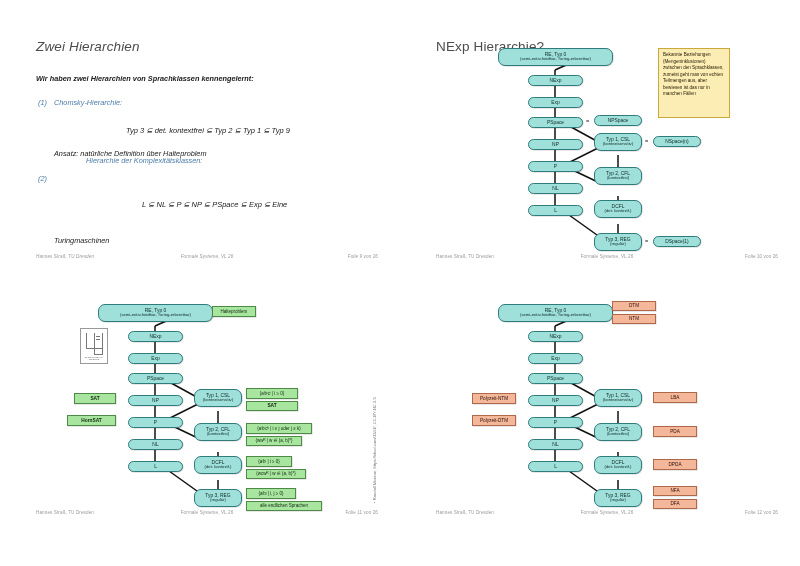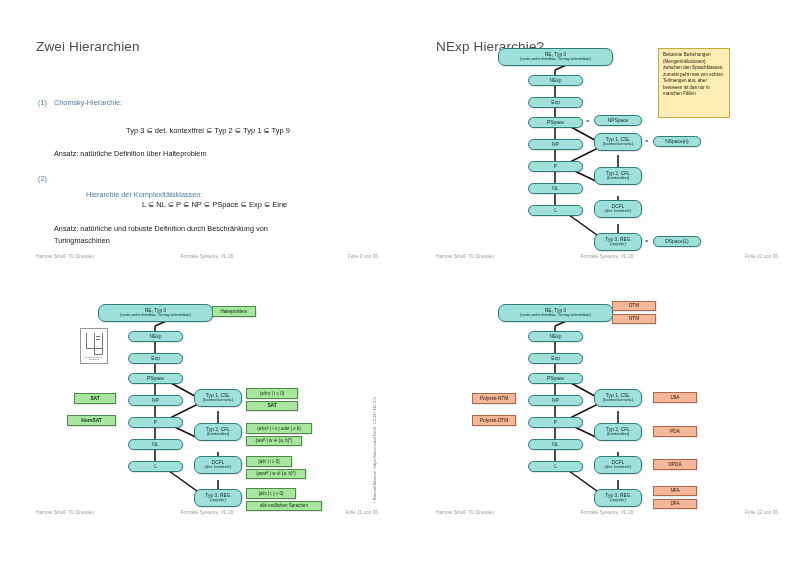--- a/index.html
+++ b/index.html
@@ -14,21 +14,21 @@
     background: #ffffff;
     overflow: hidden;
   }
 
   
   .slide {
     position: absolute;
     background: #ffffff;
     overflow: hidden;
   }
-  .slide-tl { left: 14px;  top: 22px;  width: 386px; height: 256px; }
+  .slide-tl { left: 14px;  top: 22px;  width: 386px; height: 256px; font-style: italic; }
   .slide-tr { left: 414px; top: 22px;  width: 386px; height: 256px; }
   .slide-bl { left: 14px;  top: 278px; width: 386px; height: 256px; }
   .slide-br { left: 414px; top: 278px; width: 386px; height: 256px; }
 
   .slide-title {
     position: absolute;
     left: 22px; top: 17px;
     font-size: 13.5px;
     color: #4c4c4c;
     letter-spacing: 0.15px;
@@ -183,34 +183,34 @@
   }
 </style>
 </head>
 <body>
 
 <div id="page">
 
   <div class="slide slide-tl">
     <div class="slide-title">Zwei Hierarchien</div>
 
+    <div class="body-text b" style="left:22px; top:52px;">Wir haben zwei Hierarchien von Sprachklassen kennengelernt:</div>
 
     <div class="enum-no" style="left:24px; top:76px;">(1)</div>
     <div class="blue-head" style="left:40px; top:76px;">Chomsky-Hierarchie:</div>
 
     <div class="formula-line" style="left:112px; top:104px;">Typ 3 ⊆ det. kontextfrei ⊆ Typ 2 ⊆ Typ 1 ⊆ Typ 9</div>
 
     <div class="body-text" style="left:40px; top:127px;">Ansatz: natürliche Definition über Halteproblem</div>
 
     <div class="enum-no" style="left:24px; top:152px;">(2)</div>
-    <div class="blue-head" style="left:40px; top:168px;padding-left:32px;">Hierarchie der Komplexitätsklassen:</div>
+    <div class="blue-head" style="left:40px; top:134px;padding-left:32px;">Hierarchie der Komplexitätsklassen:</div>
 
     <div class="formula-line" style="left:128px; top:178px;">L ⊆ NL ⊆ P ⊆ NP ⊆ PSpace ⊆ Exp ⊆ Eine</div>
 
-    <div class="body-text" style="left:40px; top:202px;">Ansatz: natürliche und robuste Definition durch Beschränkung von</div>
     <div class="body-text" style="left:40px; top:214px;">Turingmaschinen</div>
 
     <div class="footer">
       <span class="f-left">Hannes Straß, TU Dresden</span>
       <span class="f-center">Formale Systeme, VL 26</span>
       <span class="f-right">Folie 9 von 26</span>
     </div>
   </div>
 
   <div class="slide slide-tr">

